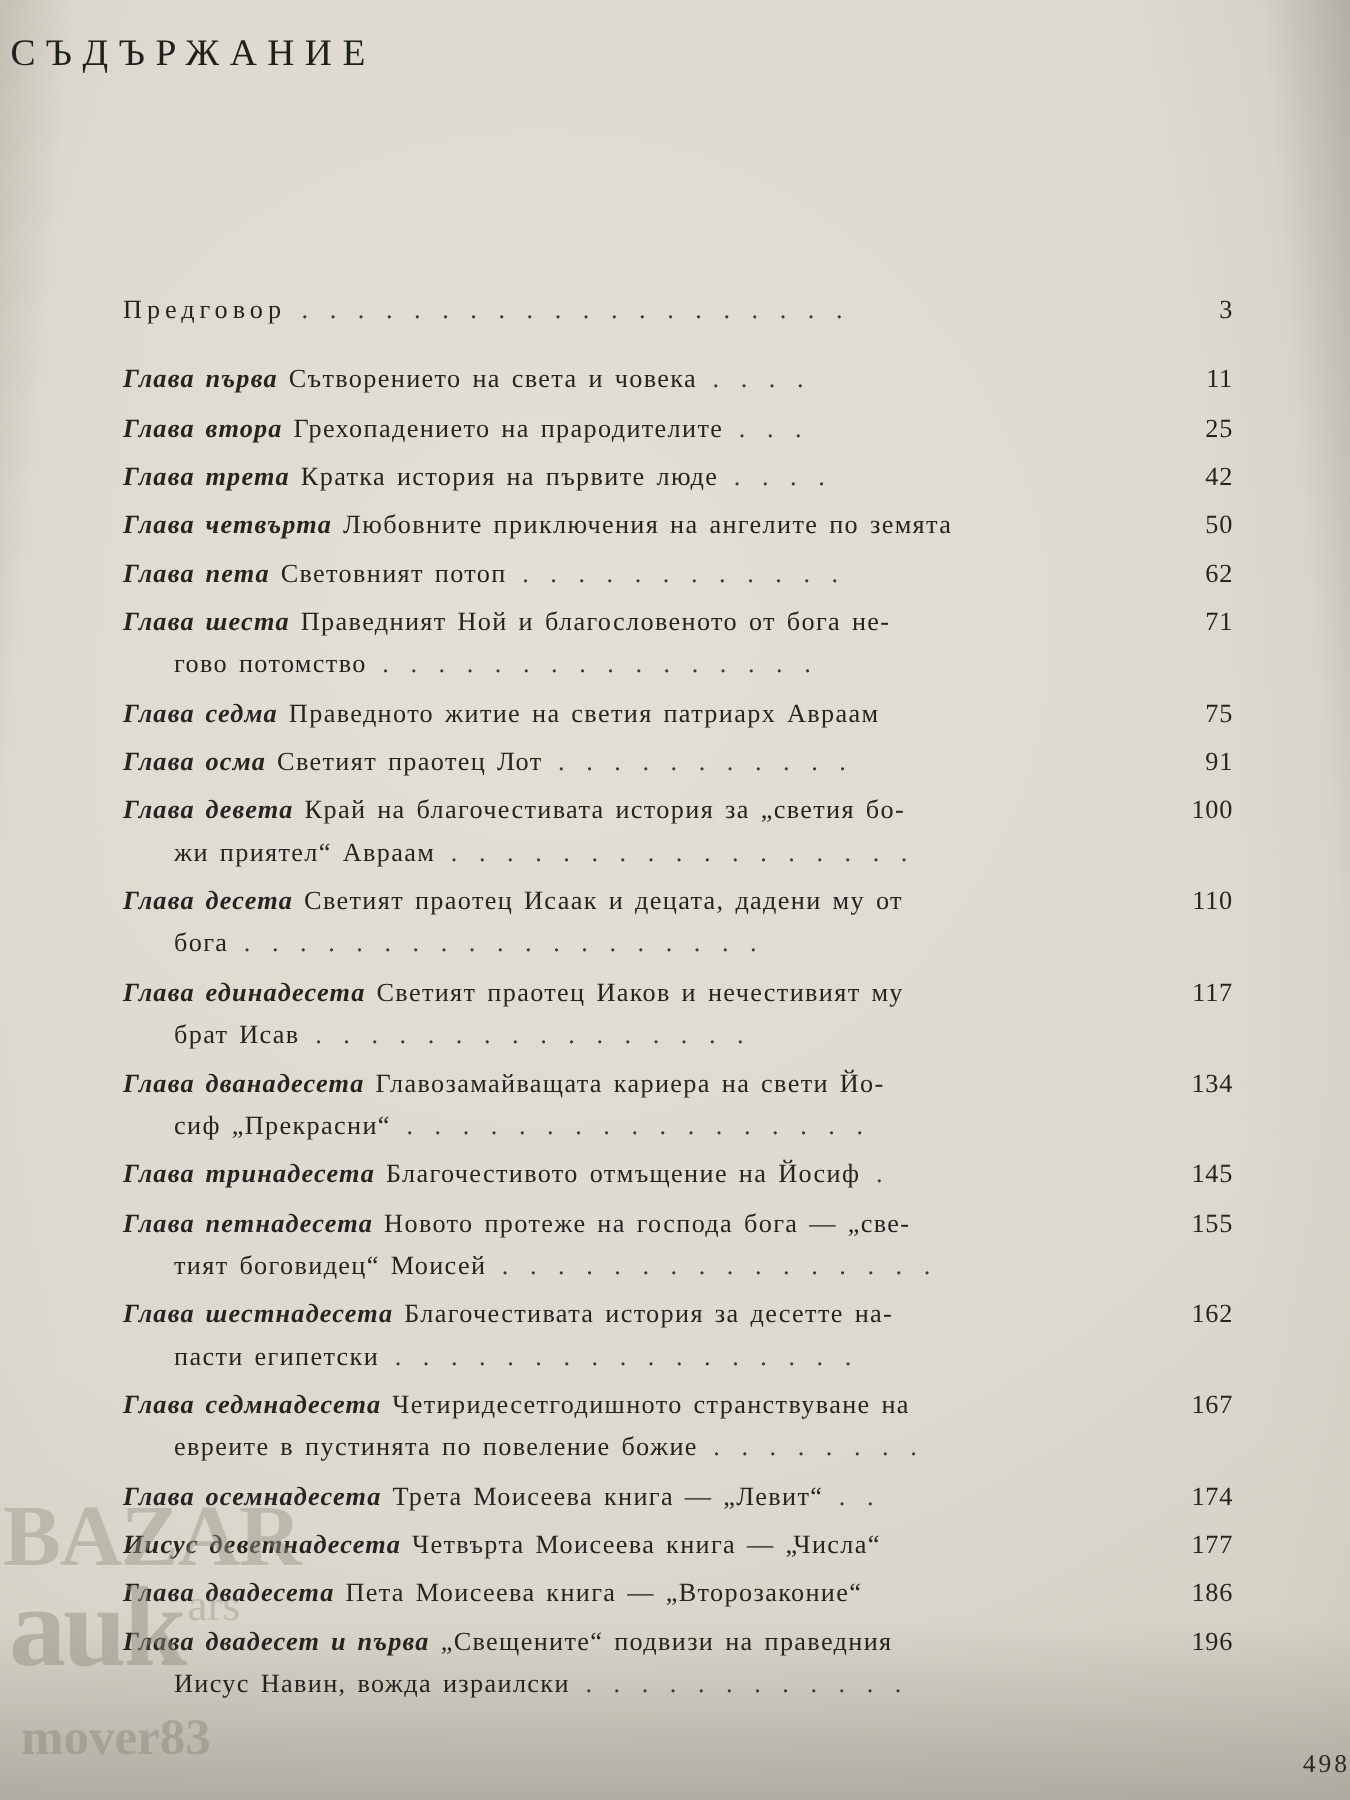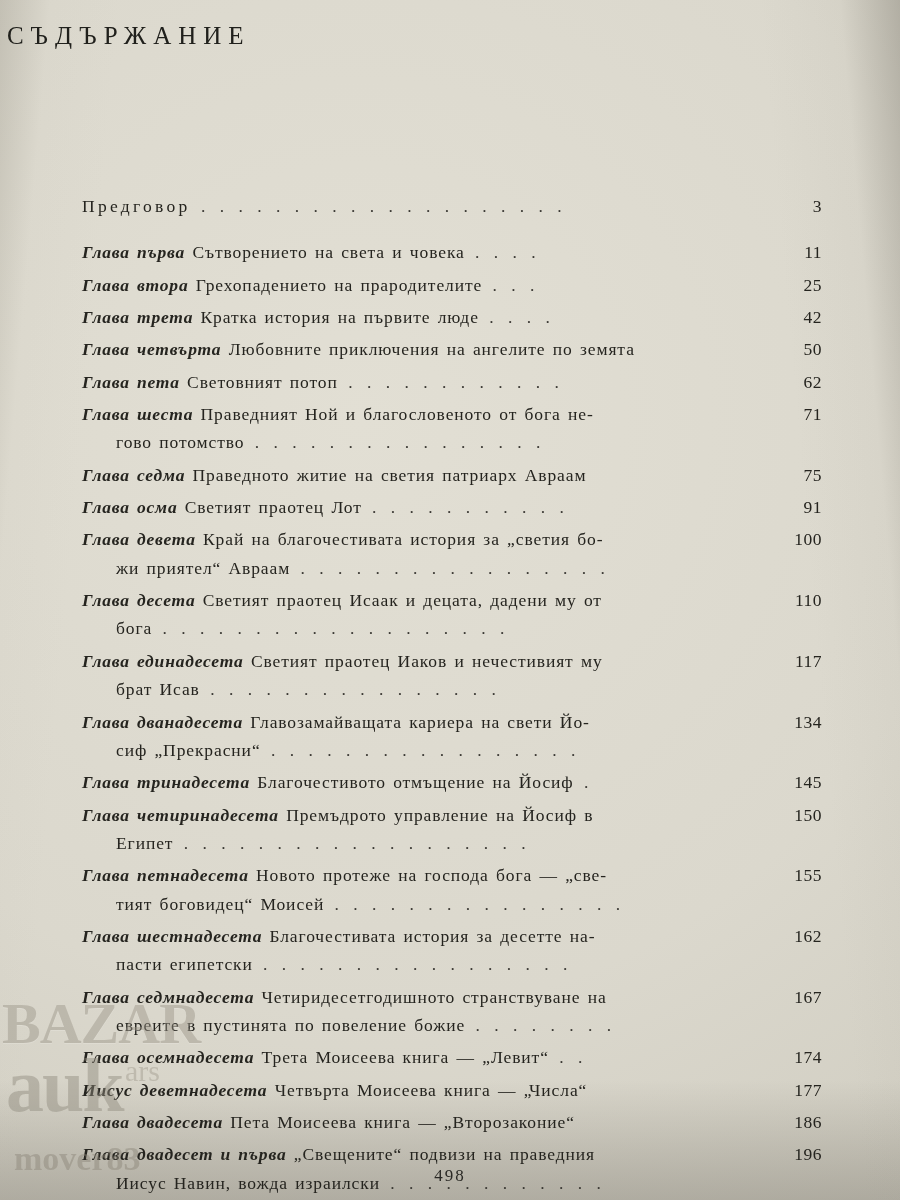--- a/index.html
+++ b/index.html
@@ -92,21 +92,21 @@
   }
   .indent {
     display: block;
     padding-left: 34px;
   }
   .folio {
     position: absolute;
     bottom: 14px;
     left: 0;
     right: 0;
-    text-align: center;
+    text-align: right;
     font-size: 17px;
     color: #2a2925;
     letter-spacing: 2px;
   }
   
   .watermark {
     position: absolute;
     left: 0;
     bottom: 0;
     width: 340px;
@@ -215,24 +215,20 @@
       </div>
       <div class="entry">
         <div class="txt"><span class="ch">Глава дванадесета</span> <span>Главозамайващата кариера на свети Йо-</span><span class="indent">сиф „Прекрасни“<span class="dots"> .  .  .  .  .  .  .  .  .  .  .  .  .  .  .  .  .</span></span></div>
         <div class="pg">134</div>
       </div>
       <div class="entry">
         <div class="txt"><span class="ch">Глава тринадесета</span> <span>Благочестивото отмъщение на Йосиф</span><span class="dots"> .</span></div>
         <div class="pg">145</div>
       </div>
       <div class="entry">
-        <div class="txt"><span class="ch">Глава четиринадесета</span> <span>Премъдрото управление на Йосиф в</span><span class="indent">Египет<span class="dots"> .  .  .  .  .  .  .  .  .  .  .  .  .  .  .  .  .  .  .</span></span></div>
-        <div class="pg">150</div>
-      </div>
-      <div class="entry">
         <div class="txt"><span class="ch">Глава петнадесета</span> <span>Новото протеже на господа бога — „све-</span><span class="indent">тият боговидец“ Моисей<span class="dots"> .  .  .  .  .  .  .  .  .  .  .  .  .  .  .  .</span></span></div>
         <div class="pg">155</div>
       </div>
       <div class="entry">
         <div class="txt"><span class="ch">Глава шестнадесета</span> <span>Благочестивата история за десетте на-</span><span class="indent">пасти египетски<span class="dots"> .  .  .  .  .  .  .  .  .  .  .  .  .  .  .  .  .</span></span></div>
         <div class="pg">162</div>
       </div>
       <div class="entry">
         <div class="txt"><span class="ch">Глава седмнадесета</span> <span>Четиридесетгодишното странствуване на</span><span class="indent">евреите в пустинята по повеление божие<span class="dots"> .  .  .  .  .  .  .  .</span></span></div>
         <div class="pg">167</div>

